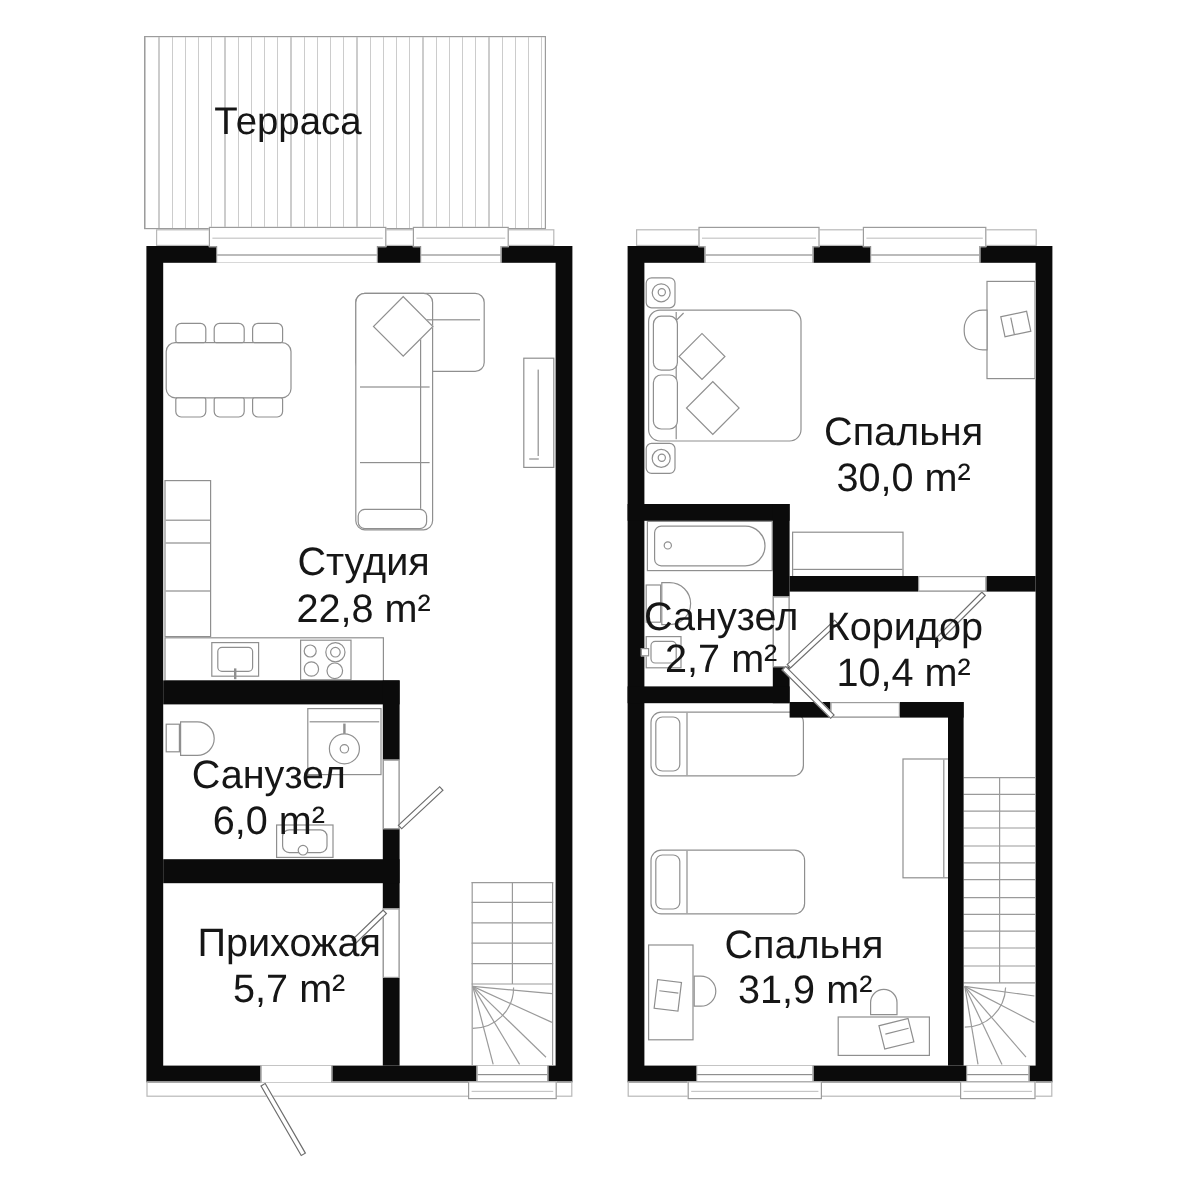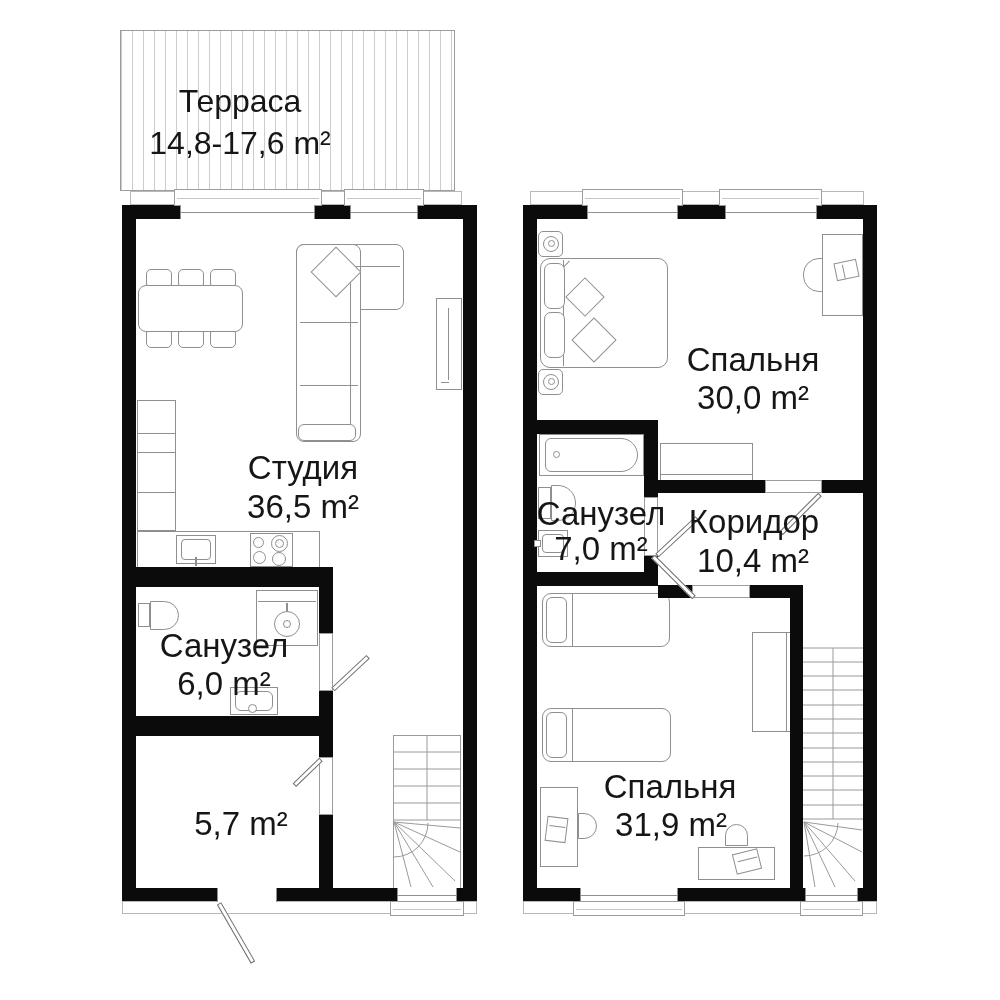--- a/index.html
+++ b/index.html
@@ -244,28 +244,28 @@
     </div>
 
   <div class="th" style="left:765px;top:480px;width:57px;height:13px"></div>
   <div class="leaf" style="left:820px;top:492px;width:55px;transform:rotate(135deg)"></div>
   <div class="th" style="left:644px;top:497px;width:14px;height:59px"></div>
   <div class="leaf" style="left:657px;top:553px;width:55px;transform:rotate(-43deg)"></div>
   <div class="th" style="left:692px;top:585px;width:58px;height:13px"></div>
   <div class="leaf" style="left:694px;top:595px;width:58px;transform:rotate(-135deg)"></div>
 
   <div class="lab t" style="left:240px;top:84px">Терраса</div>
-  <div class="lab t" style="left:240px;top:126px">14,8-17,6 m²</div>
   <div class="lab" style="left:303px;top:450px">Студия</div>
-  <div class="lab" style="left:303px;top:489px">36,5 m²</div>
+  <div class="lab" style="left:303px;top:489px">22,8 m²</div>
   <div class="lab" style="left:224px;top:628px">Санузел</div>
   <div class="lab" style="left:224px;top:666px">6,0 m²</div>
+  <div class="lab" style="left:241px;top:768px">Прихожая</div>
   <div class="lab" style="left:241px;top:806px">5,7 m²</div>
   <div class="lab" style="left:753px;top:342px">Спальня</div>
   <div class="lab" style="left:753px;top:380px">30,0 m²</div>
   <div class="lab" style="left:601px;top:496px">Санузел</div>
-  <div class="lab" style="left:601px;top:531px">7,0 m²</div>
+  <div class="lab" style="left:601px;top:531px">2,7 m²</div>
   <div class="lab" style="left:754px;top:504px">Коридор</div>
   <div class="lab" style="left:753px;top:543px">10,4 m²</div>
   <div class="lab" style="left:670px;top:769px">Спальня</div>
   <div class="lab" style="left:671px;top:807px">31,9 m²</div>
 
 </div>
 
 </body></html>

